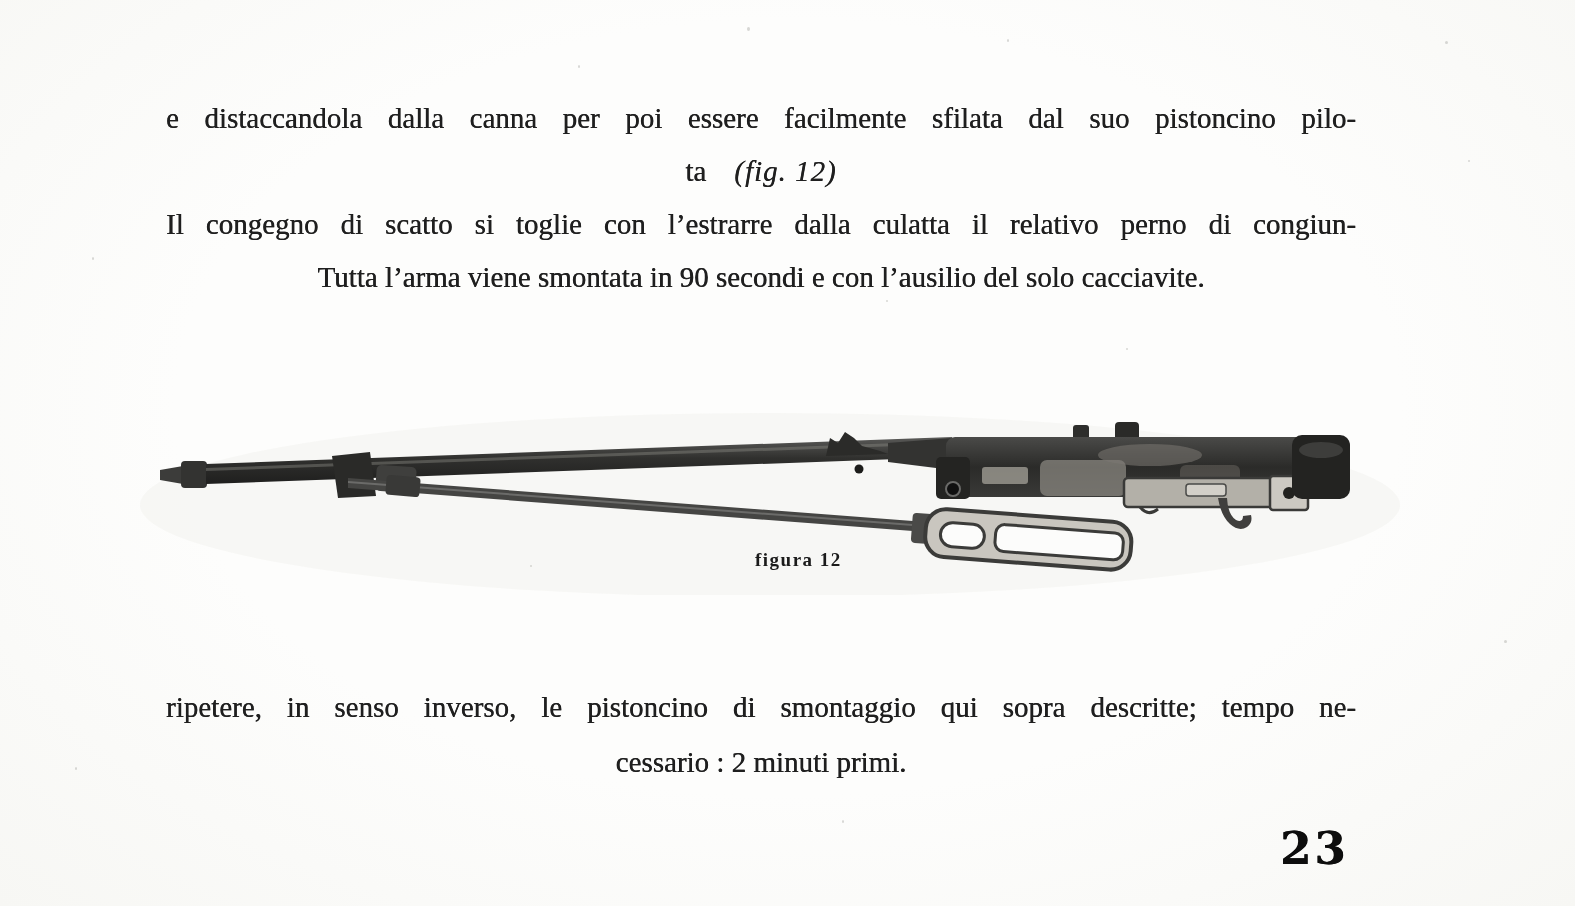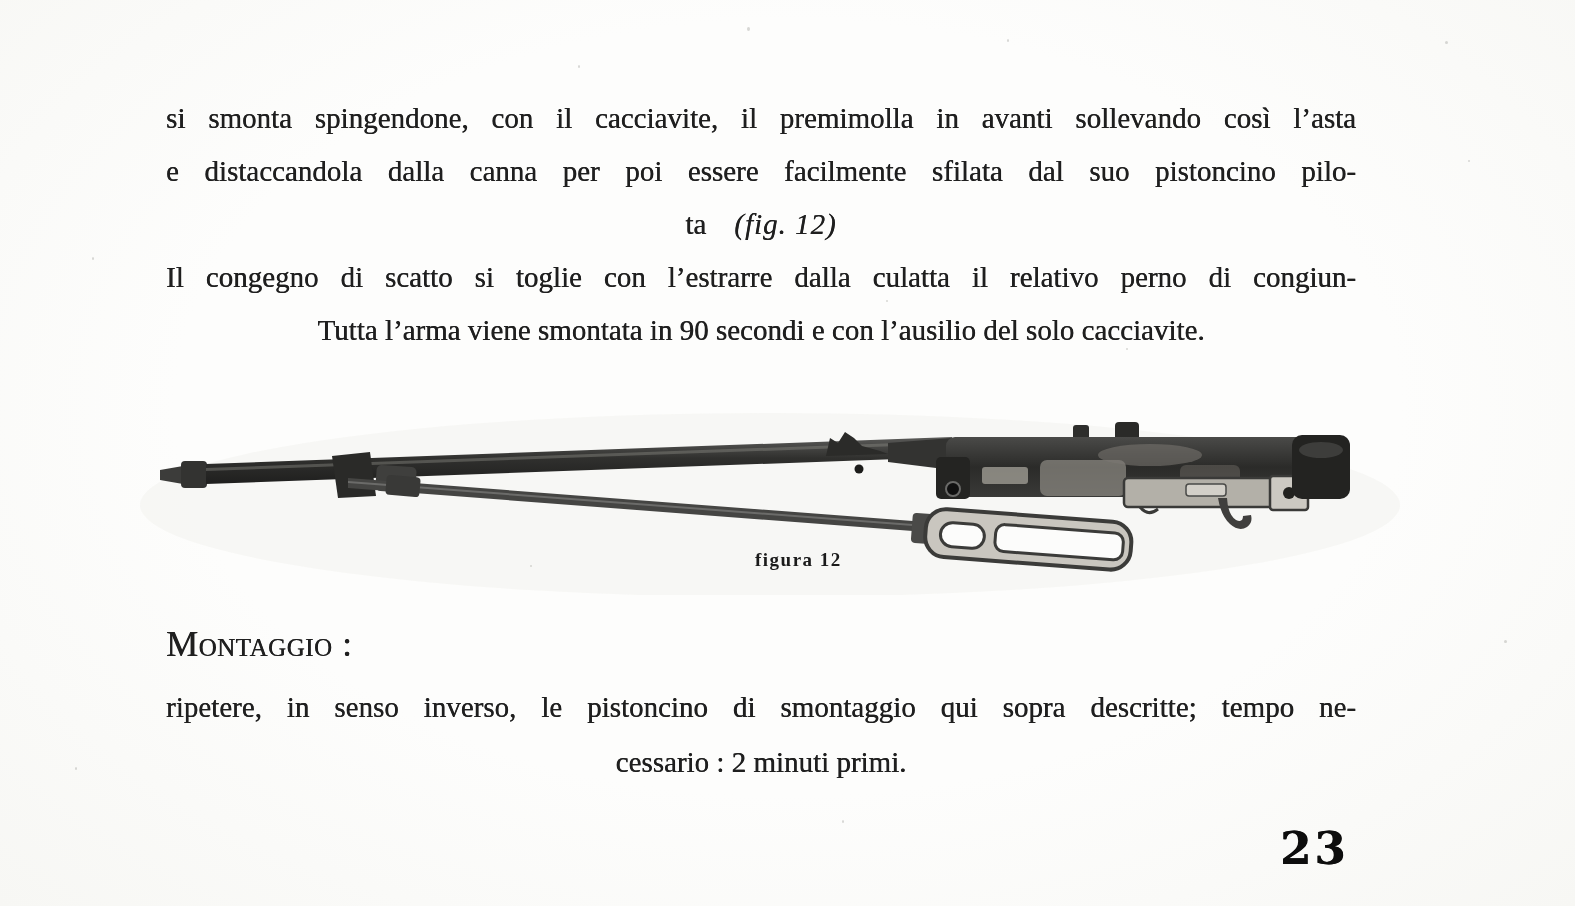--- a/index.html
+++ b/index.html
@@ -33,21 +33,20 @@
     text-shadow:0.5px 0.3px 0 currentColor;
   }
   .speck { position:absolute; background:#a8a8a4; border-radius:50%; opacity:0.45; }
 </style>
 </head>
 <body>
 
 <div class="page">
 
   <div class="textblock" style="left:166px; top:92px; width:1190px;">
-    <div class="line jline">si smonta spingendone, con il cacciavite, il premimolla in avanti sollevando così l’asta</div>
     <div class="line jline">e distaccandola dalla canna per poi essere facilmente sfilata dal suo pistoncino pilo-</div>
     <div class="line lline"><span>ta</span><span class="fig-ref">(fig. 12)</span></div>
     <div class="line jline">Il congegno di scatto si toglie con l’estrarre dalla culatta il relativo perno di congiun-</div>
     <div class="line lline">Tutta l’arma viene smontata in 90 secondi e con l’ausilio del solo cacciavite.</div>
   </div>
 
   <div class="figure-wrap">
     <svg width="1260" height="185" viewBox="0 0 1260 185" xmlns="http://www.w3.org/2000/svg">
       <defs>
         <linearGradient id="gB" x1="0" y1="0" x2="0" y2="1">
@@ -105,21 +104,20 @@
         <circle cx="1149" cy="83" r="6" fill="#22221f"></circle>
         <path d="M1078,88 q3,18 12,26 q9,8 17,3 q6,-4 4,-12 l-8,1 q0,7 -7,4 q-8,-5 -9,-22 z" fill="#403f3d"></path>
         <rect x="1152" y="25" width="58" height="64" rx="10" fill="#232321"></rect>
         <ellipse cx="1181" cy="40" rx="22" ry="8" fill="#4e4e4c" opacity="0.6"></ellipse>
       </g>
     </svg>
   </div>
 
   <div class="caption">figura 12</div>
 
-  <div class="heading">Montaggio :</div>
 
   <div class="textblock block2" style="left:166px; top:680px; width:1190px;">
     <div class="line jline">ripetere, in senso inverso, le pistoncino di smontaggio qui sopra descritte; tempo ne-</div>
     <div class="line lline">cessario : 2 minuti primi.</div>
   </div>
 
   <div class="pageno">23</div>
 
   <div class="speck" style="left:747px; top:27px; width:3px; height:4px;"></div>
   <div class="speck" style="left:1007px; top:39px; width:2px; height:3px;"></div>

